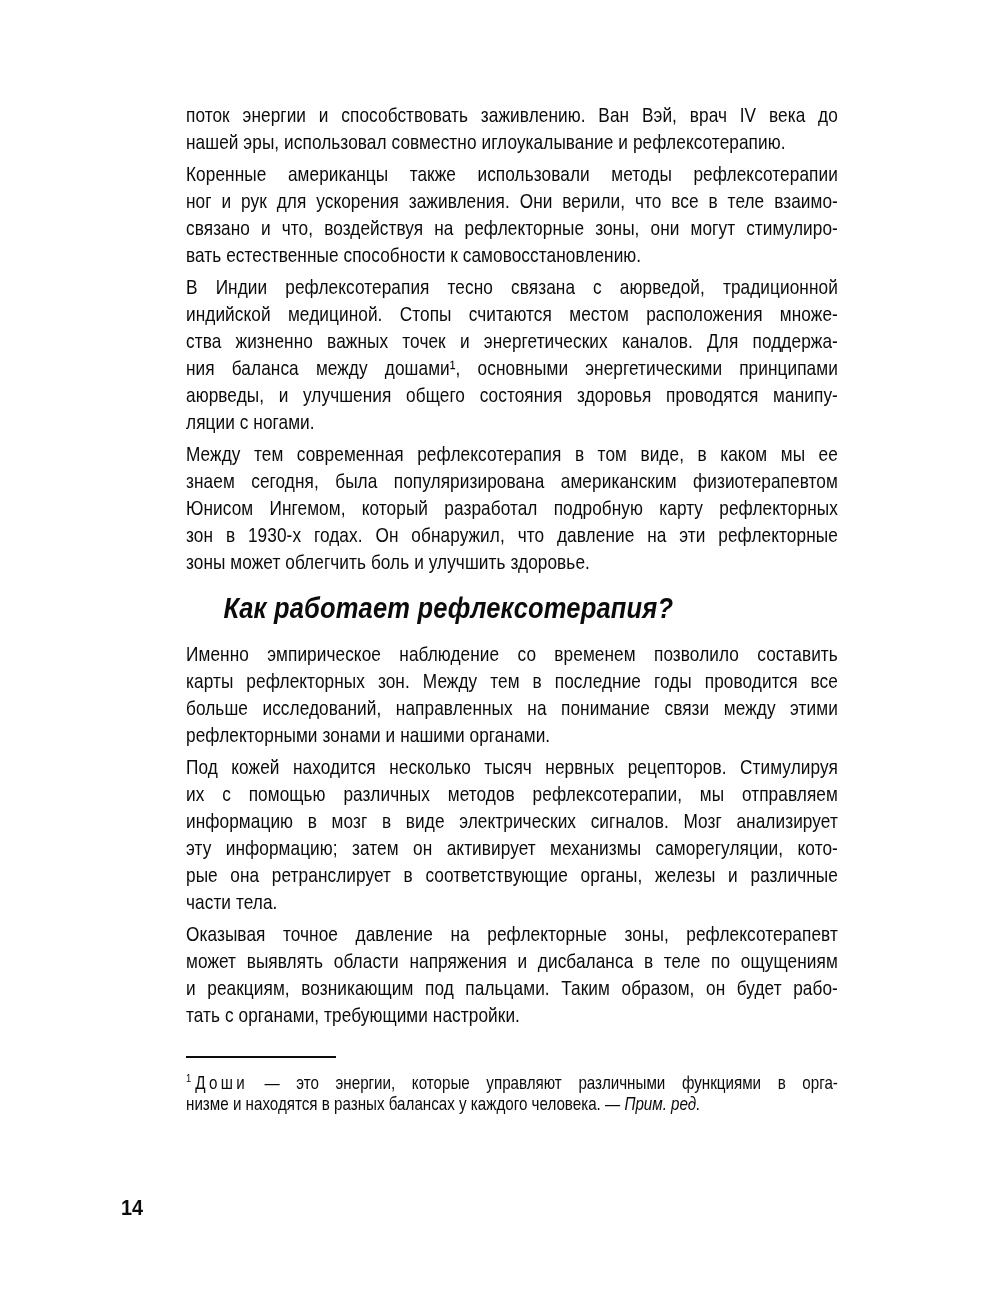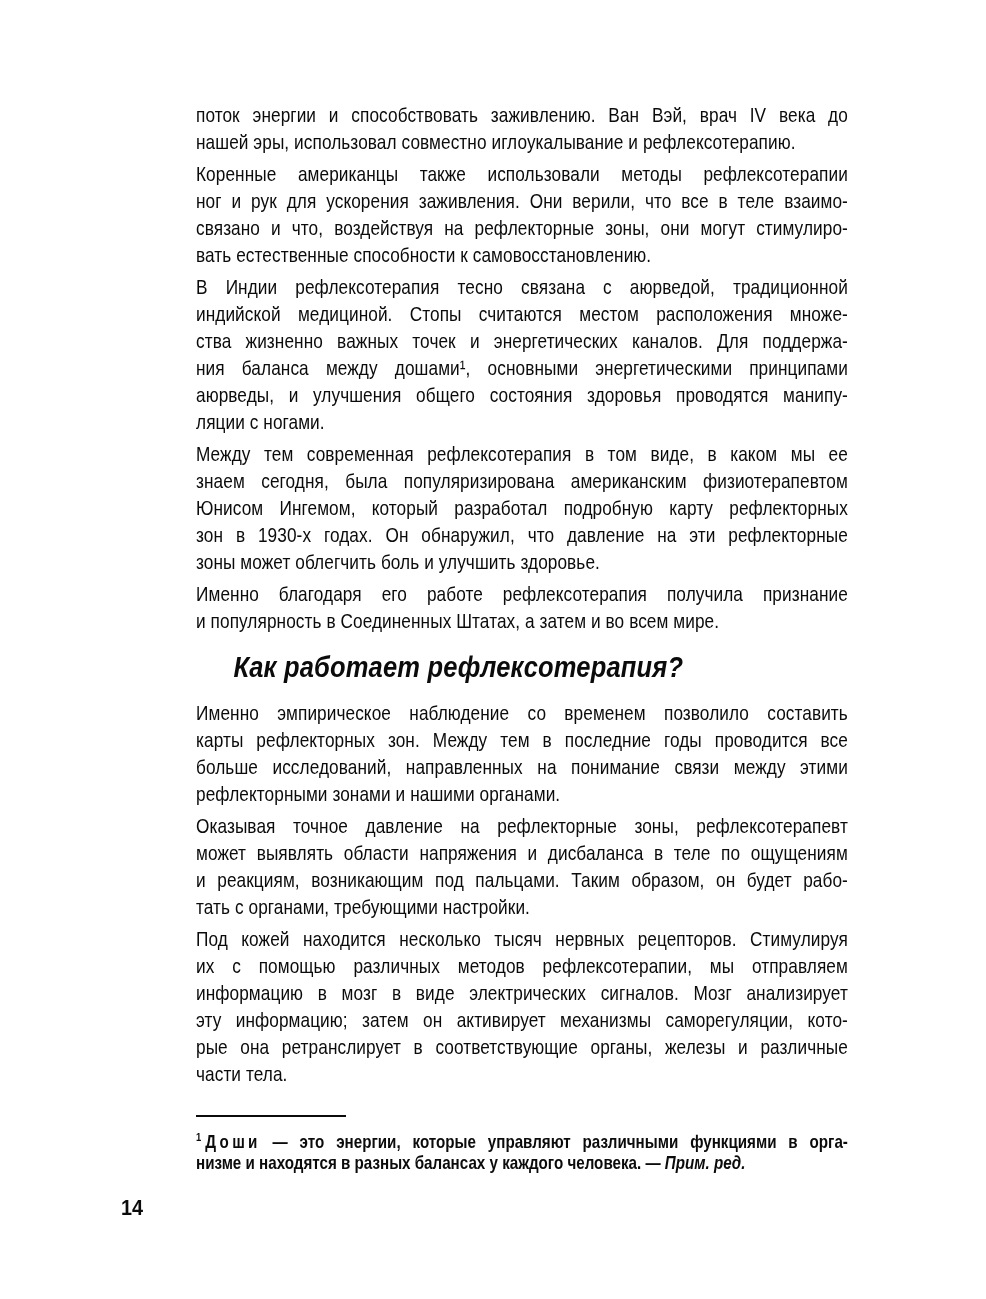--- a/index.html
+++ b/index.html
@@ -7,21 +7,21 @@
     position: relative;
     width: 986px;
     height: 1299px;
     background: #ffffff;
     overflow: hidden;
     font-family: "Liberation Sans", sans-serif;
     color: #0b0b0b;
   }
   .text-col {
     position: absolute;
-    left: 196px;
+    left: 186px;
     top: 101px;
     width: 652px;
   }
   
   .para { margin: 0 0 5px 0; }
   .line {
     white-space: nowrap;
     width: 795px;
     transform: scaleX(0.82);
     transform-origin: 0 0;
@@ -38,21 +38,21 @@
     padding-left: 44px;
     font-size: 30px;
     line-height: 36px;
     font-weight: bold;
     font-style: italic;
     transform: scaleX(0.85);
     transform-origin: 0 0;
     white-space: nowrap;
     letter-spacing: 0.2px;
   }
-  .footnote { margin-top: 28px; font-weight: bold; }
+  .footnote { margin-top: 28px; }
   .fn-rule {
     width: 150px;
     border-top: 2px solid #0b0b0b;
     margin-bottom: 7px;
   }
   .fn-line {
     white-space: nowrap;
     width: 795px;
     transform: scaleX(0.82);
     transform-origin: 0 0;
@@ -104,44 +104,40 @@
           <div class="line">аюрведы, и улучшения общего состояния здоровья проводятся манипу-</div>
           <div class="line last">ляции с ногами.</div>
         </div>
         <div class="para">
           <div class="line">Между тем современная рефлексотерапия в том виде, в каком мы ее</div>
           <div class="line">знаем сегодня, была популяризирована американским физиотерапевтом</div>
           <div class="line">Юнисом Ингемом, который разработал подробную карту рефлекторных</div>
           <div class="line">зон в 1930-х годах. Он обнаружил, что давление на эти рефлекторные</div>
           <div class="line last">зоны может облегчить боль и улучшить здоровье.</div>
         </div>
-        <div class="para">
-          <div class="line">Именно благодаря его работе рефлексотерапия получила признание</div>
-          <div class="line last">и популярность в Соединенных Штатах, а затем и во всем мире.</div>
-        </div>
         <h2 class="heading">Как работает рефлексотерапия?</h2>
         <div class="para">
           <div class="line">Именно эмпирическое наблюдение со временем позволило составить</div>
           <div class="line">карты рефлекторных зон. Между тем в последние годы проводится все</div>
           <div class="line">больше исследований, направленных на понимание связи между этими</div>
           <div class="line last">рефлекторными зонами и нашими органами.</div>
         </div>
         <div class="para">
-          <div class="line">Оказывая точное давление на рефлекторные зоны, рефлексотерапевт</div>
-          <div class="line">может выявлять области напряжения и дисбаланса в теле по ощущениям</div>
-          <div class="line">и реакциям, возникающим под пальцами. Таким образом, он будет рабо-</div>
-          <div class="line last">тать с органами, требующими настройки.</div>
-        </div>
-        <div class="para">
           <div class="line">Под кожей находится несколько тысяч нервных рецепторов. Стимулируя</div>
           <div class="line">их с помощью различных методов рефлексотерапии, мы отправляем</div>
           <div class="line">информацию в мозг в виде электрических сигналов. Мозг анализирует</div>
           <div class="line">эту информацию; затем он активирует механизмы саморегуляции, кото-</div>
           <div class="line">рые она ретранслирует в соответствующие органы, железы и различные</div>
           <div class="line last">части тела.</div>
+        </div>
+        <div class="para">
+          <div class="line">Оказывая точное давление на рефлекторные зоны, рефлексотерапевт</div>
+          <div class="line">может выявлять области напряжения и дисбаланса в теле по ощущениям</div>
+          <div class="line">и реакциям, возникающим под пальцами. Таким образом, он будет рабо-</div>
+          <div class="line last">тать с органами, требующими настройки.</div>
         </div>
       </div>
     <div class="footnote">
       <div class="fn-rule"></div>
       <div class="fn-line"><sup>1</sup><span class="fn-term">Доши</span><span> — это энергии, которые управляют различными функциями в орга-</span></div>
       <div class="fn-line last"><span>низме и находятся в разных балансах у каждого человека. — </span><span class="fn-italic">Прим. ред.</span></div>
     </div>
   </main>
   <div class="page-number">14</div>
 </div>

